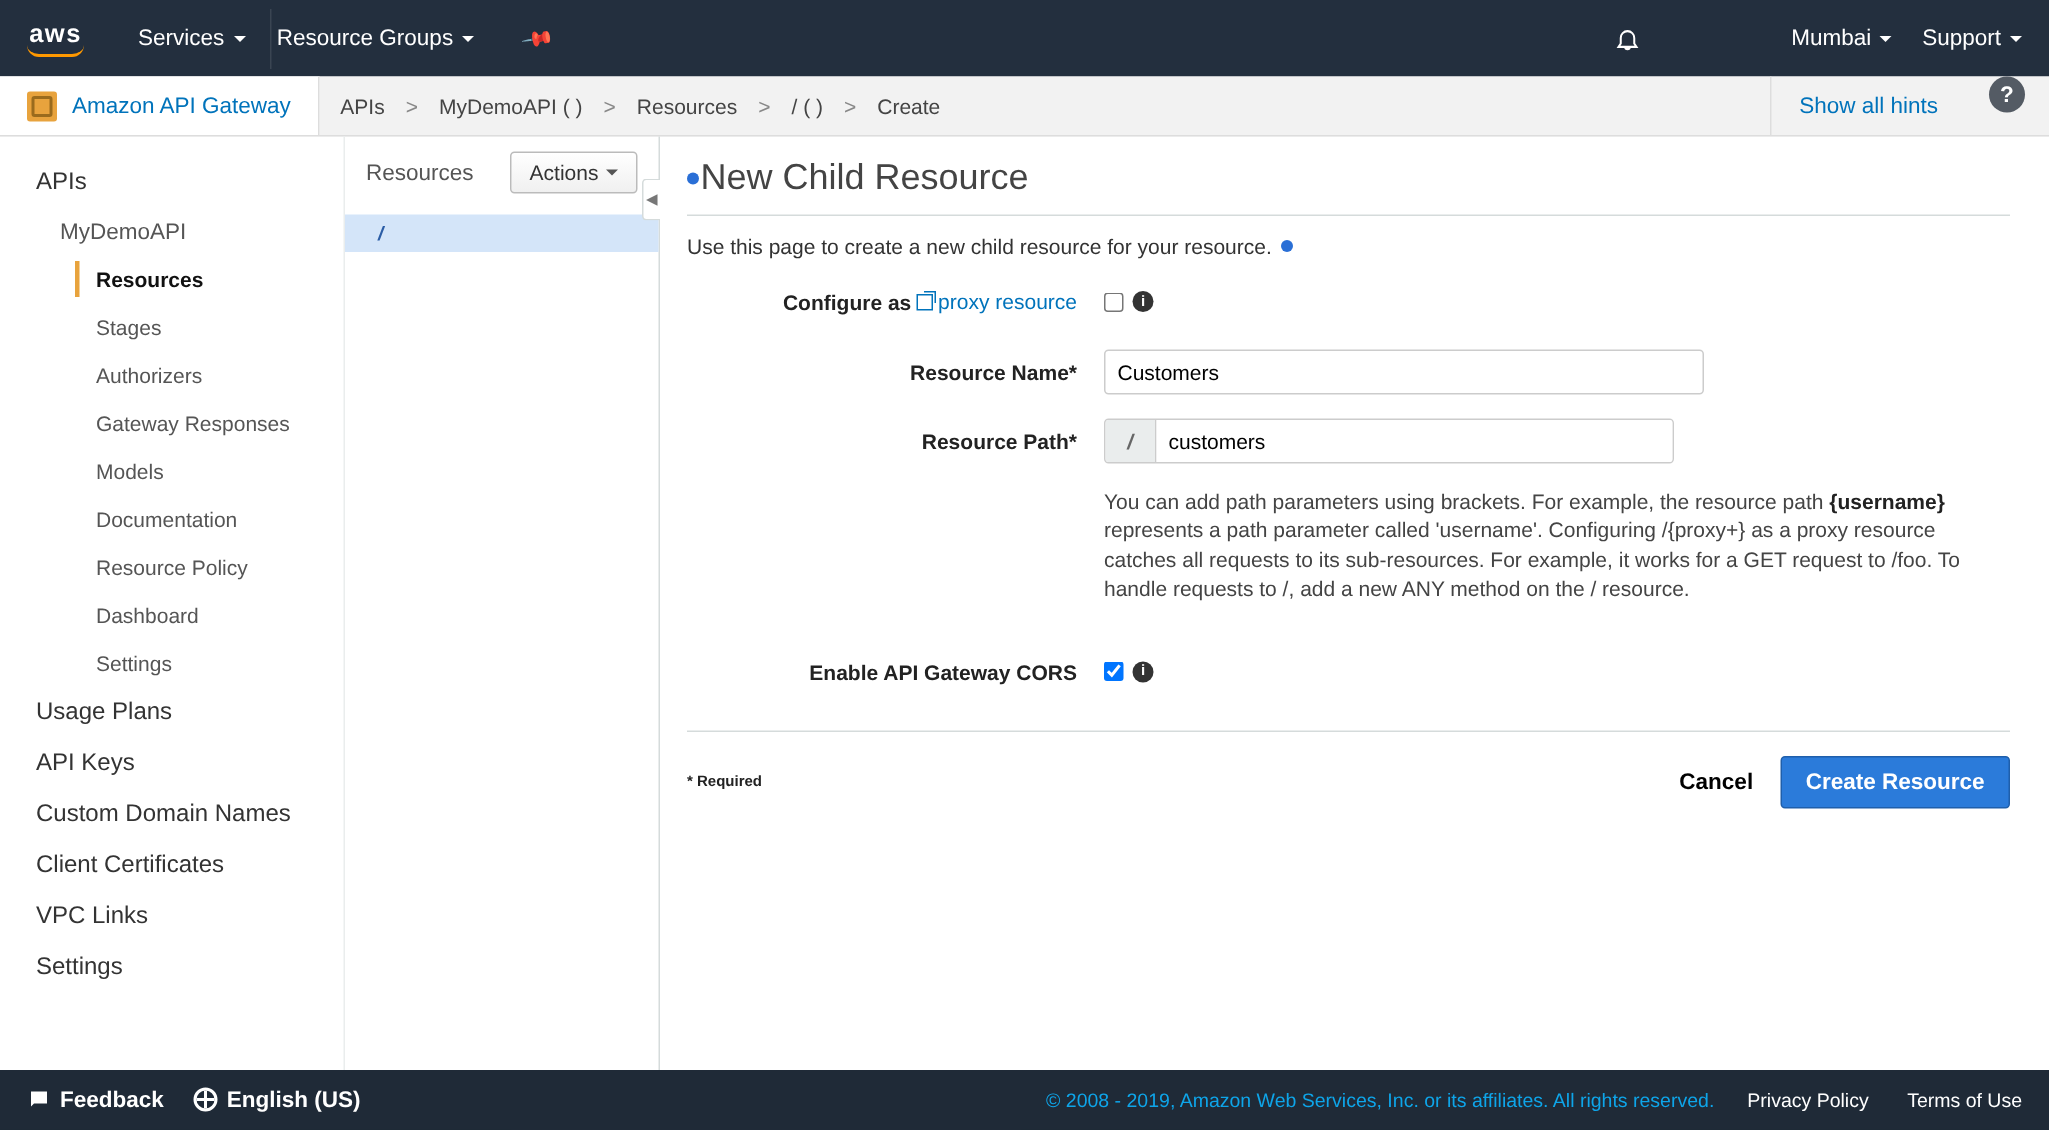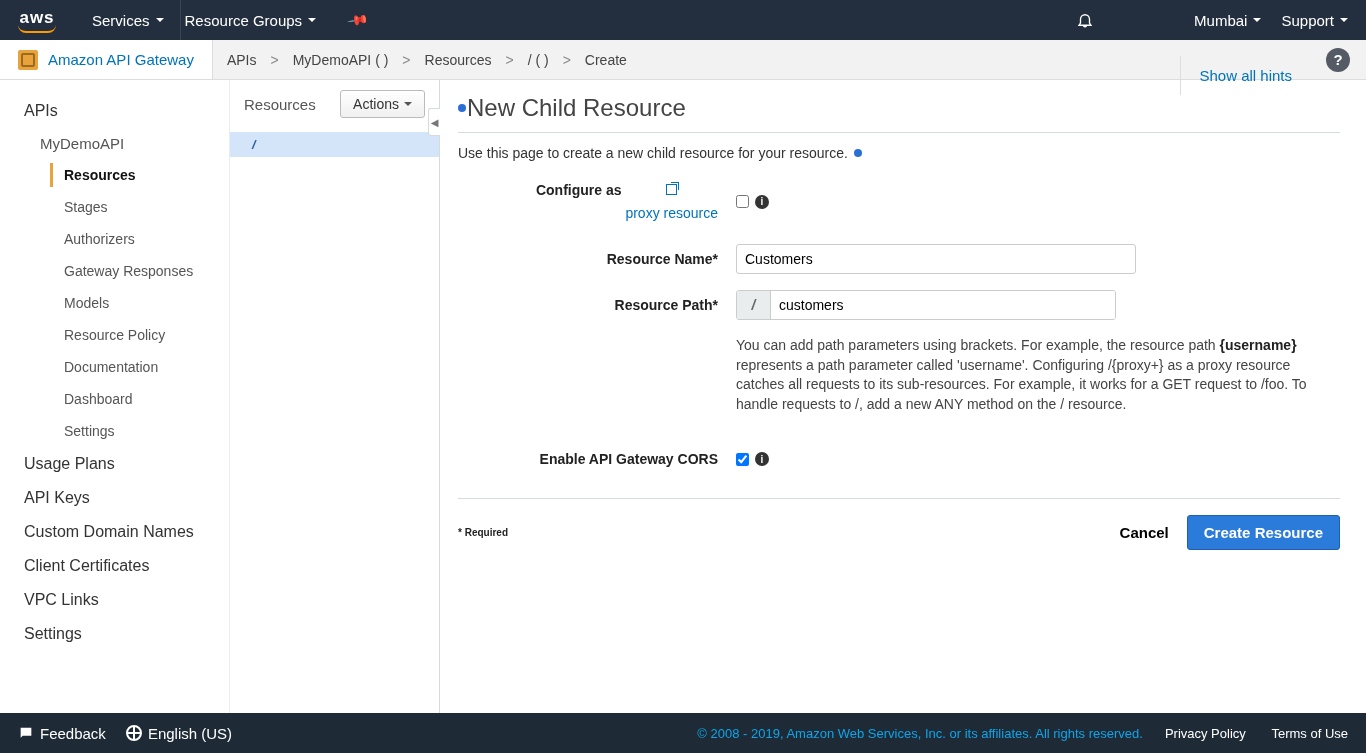--- a/index.html
+++ b/index.html
@@ -1,38 +1,38 @@
 <!DOCTYPE html>
 <html><head>
   <meta charset="utf-8">
   <style>
     * { margin: 0; padding: 0; box-sizing: border-box; }
     body { font-family: "Helvetica Neue", Helvetica, Arial, sans-serif; font-size: 14px; overflow: hidden; }
 
     
-    .topnav { background: #232f3e; color: #fff; height: 40px; display: flex; align-items: center; padding: 0 18px; }
+    .topnav { background: #232f3e; color: #fff; height: 51px; display: flex; align-items: center; padding: 0 18px; }
     .aws-logo { font-weight: bold; font-size: 17px; letter-spacing: 1px; margin-right: 36px; display: flex; flex-direction: column; align-items: center; gap: 0; }
     .aws-logo .smile { width: 38px; height: 8px; border: solid #ff9900; border-width: 0 0 2.5px 0; border-radius: 0 0 40px 40px; margin-top: -3px; }
     .nav-item { color: #fff; font-size: 15px; margin-right: 34px; display: inline-flex; align-items: center; gap: 6px; cursor: pointer; }
     .caret { width: 0; height: 0; border-left: 4px solid transparent; border-right: 4px solid transparent; border-top: 4px solid #fff; display: inline-block; }
     .nav-divider { width: 1px; height: 40px; background: #3a4552; margin: 0 4px 0 -18px; }
     .pin { color: #fff; font-size: 14px; transform: rotate(35deg); }
     .spacer { flex: 1; }
     .bell { font-size: 18px; margin-right: 100px; }
 
     
-    .subnav { background: #f2f2f2; height: 40px; display: flex; align-items: center; border-bottom: 1px solid #ddd; }
+    .subnav { background: #f2f2f2; height: 40px; display: flex; border-bottom: 1px solid #ddd; }
     .service-block { display: flex; align-items: center; gap: 10px; padding: 0 18px; height: 100%; border-right: 1px solid #ddd; background: #fff; }
     .service-icon { width: 20px; height: 20px; background: #e8a33d; border-radius: 2px; position: relative; }
     .service-icon::before { content: ""; position: absolute; inset: 3px; border: 2px solid #9a6b1d; border-radius: 2px; }
     .service-name { color: #0073bb; font-size: 15px; }
     .crumbs { display: flex; align-items: center; gap: 14px; padding-left: 14px; color: #444; font-size: 14px; }
     .crumbs .sep { color: #888; font-size: 14px; }
     .crumbs a { color: #444; text-decoration: none; }
-    .hints { padding: 0 18px; color: #0073bb; font-size: 15px; height: 100%; display: flex; align-items: center; border-left: 1px solid #ddd; margin-top: 32px; }
+    .hints { padding: 0 18px; color: #0073bb; font-size: 15px; height: 100%; display: flex; align-items: center; border-left: 1px solid #ddd; }
     .help-circle { width: 24px; height: 24px; background: #545b64; color: #fff; border-radius: 50%; display: flex; align-items: center; justify-content: center; margin: 0 16px; font-weight: bold; font-size: 15px; }
 
     
     .main { display: flex; height: 633px; }
 
     
     .leftnav { width: 230px; border-right: 1px solid #eaeded; padding: 14px 0 14px 0; overflow-y: auto; }
     .ln-head { color: #333; font-size: 16px; padding: 8px 24px 8px 24px; cursor: pointer; }
     .ln-sub { color: #555; font-size: 15px; padding: 7px 24px 7px 40px; cursor: pointer; }
     .ln-subsub { color: #555; font-size: 14px; padding: 8px 24px 8px 64px; cursor: pointer; }
@@ -50,23 +50,23 @@
 
     
     .content { flex: 1; padding: 14px 26px 0 18px; position: relative; }
     .page-title-wrap { display: flex; align-items: center; gap: 1px; }
     .bluedot { width: 8px; height: 8px; border-radius: 50%; background: #2a6fd6; display: inline-block; }
     .page-title { color: #444; font-size: 24px; font-weight: 400; }
     .divider1 { border-bottom: 1px solid #d5dbdb; margin: 10px 0 12px 0; }
     .subtitle { color: #333; font-size: 14px; display: flex; align-items: center; gap: 6px; }
 
     .form { margin-top: 14px; }
-    .frow { display: flex; align-items: center; margin-bottom: 16px; }
+    .frow { display: flex; align-items: flex-start; margin-bottom: 16px; }
     .flabel { width: 278px; text-align: right; padding-right: 18px; line-height: 30px; color: #222; font-size: 14px; font-weight: bold; }
-    .flabel .plink { color: #0073bb; font-weight: normal; display: inline-flex; align-items: center; gap: 3px; flex-direction: column; }
+    .flabel .plink { color: #0073bb; font-weight: normal; display: inline-flex; align-items: center; gap: 3px; }
     .extlink-icon { width: 11px; height: 11px; border: 1.5px solid #0073bb; position: relative; display: inline-block; }
     .extlink-icon::after { content: ""; position: absolute; width: 7px; height: 7px; border-top: 1.5px solid #0073bb; border-right: 1.5px solid #0073bb; top: -3px; right: -3px; }
     .fcontrol { flex: 1; }
     .cb-row { display: flex; align-items: center; gap: 6px; height: 30px; }
     .info-i { width: 14px; height: 14px; border-radius: 50%; background: #333; color: #fff; font-size: 10px; display: inline-flex; align-items: center; justify-content: center; font-weight: bold; }
     .txtinput { width: 400px; height: 30px; border: 1px solid #ccc; border-radius: 3px; padding: 0 8px; font-size: 14px; font-family: inherit; }
     .pathwrap { display: flex; width: 380px; height: 30px; border: 1px solid #ccc; border-radius: 3px; overflow: hidden; }
     .pathprefix { width: 34px; background: #eaeded; border-right: 1px solid #ccc; display: flex; align-items: center; justify-content: center; color: #666; font-style: italic; font-weight: bold; }
     .pathinput { flex: 1; border: none; padding: 0 8px; font-size: 14px; font-family: inherit; outline: none; }
     .helptext { color: #444; font-size: 14px; max-width: 600px; line-height: 1.4; }
@@ -74,21 +74,21 @@
 
     .divider2 { border-bottom: 1px solid #d5dbdb; margin: 24px 0 16px 0; }
     .footer-row { display: flex; align-items: center; justify-content: space-between; padding-bottom: 20px; }
     .required { color: #222; font-weight: bold; font-size: 10px; }
     .btns { display: flex; align-items: center; gap: 18px; }
     .btn-cancel { color: #000000; font-weight: bold; cursor: pointer; font-size: 15px; }
     .btn-primary { background: #2b7bda; border: 1px solid #1f5fab; color: #fff; padding: 8px 16px; border-radius: 3px; font-size: 15px; font-weight: bold; cursor: pointer; }
 
     
     .statusbar { position: fixed; bottom: 0; left: 0; right: 0; background: #1f2a37; color: #ccc; height: 40px; display: flex; align-items: center; padding: 0 18px; font-size: 13px; }
-    .sb-item { display: flex; align-items: center; gap: 6px; color: #fff; font-weight: normal; font-size: 15px; cursor: pointer; }
+    .sb-item { display: flex; align-items: center; gap: 6px; color: #fff; font-weight: bold; font-size: 15px; cursor: pointer; }
     .sb-globe { width: 16px; height: 16px; border: 2px solid #fff; border-radius: 50%; position: relative; }
     .sb-globe::before { content: ""; position: absolute; top: 0; bottom: 0; left: 5px; width: 2px; background: #fff; }
     .sb-globe::after { content: ""; position: absolute; left: 0; right: 0; top: 5px; height: 2px; background: #fff; }
     .sb-links a { color: #ccc; text-decoration: none; margin-left: 22px; }
   </style>
 </head>
 <body>
 
 <div class="topnav">
   <div class="aws-logo">
@@ -146,22 +146,22 @@
 <div class="main">
 
   <div class="leftnav">
     <div class="ln-head">APIs</div>
     <div class="ln-sub">MyDemoAPI</div>
     <div class="ln-subsub active">Resources</div>
     <div class="ln-subsub">Stages</div>
     <div class="ln-subsub">Authorizers</div>
     <div class="ln-subsub">Gateway Responses</div>
     <div class="ln-subsub">Models</div>
+    <div class="ln-subsub">Documentation</div>
     <div class="ln-subsub">Resource Policy</div>
-    <div class="ln-subsub">Documentation</div>
     <div class="ln-subsub">Dashboard</div>
     <div class="ln-subsub">Settings</div>
     <div class="ln-head">Usage Plans</div>
     <div class="ln-head">API Keys</div>
     <div class="ln-head">Custom Domain Names</div>
     <div class="ln-head">Client Certificates</div>
     <div class="ln-head">VPC Links</div>
     <div class="ln-head">Settings</div>
   </div>
 

